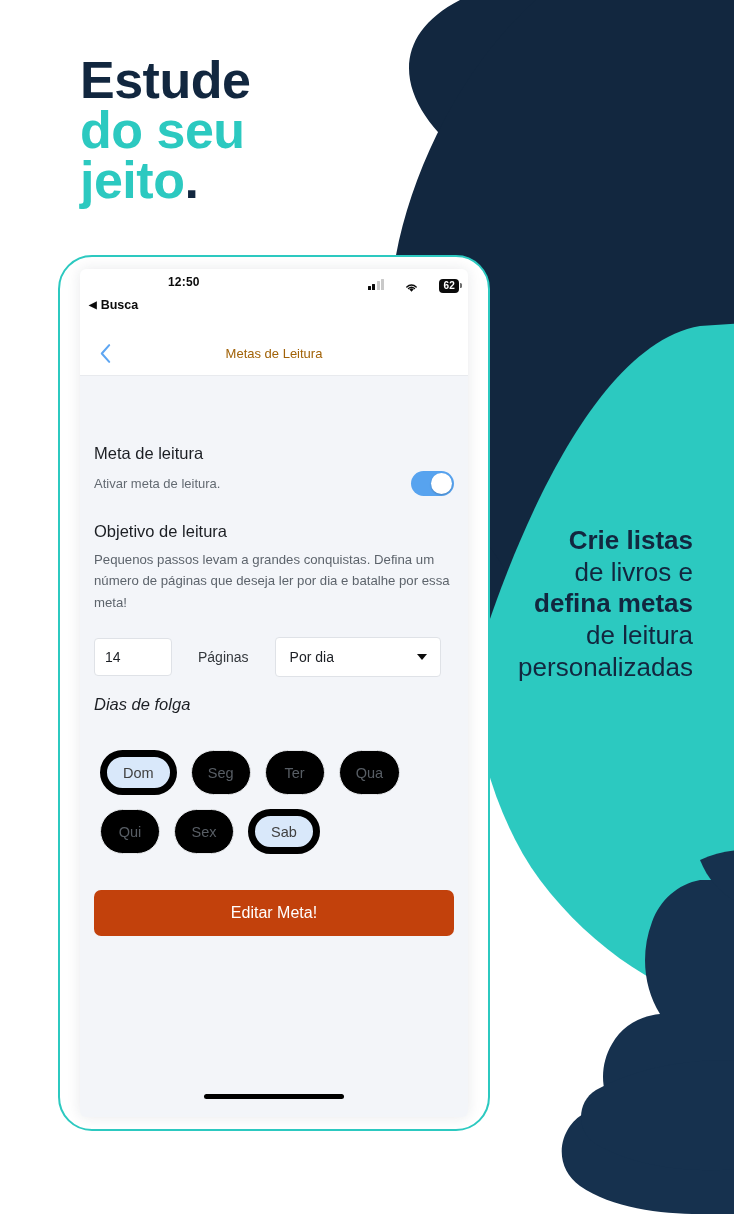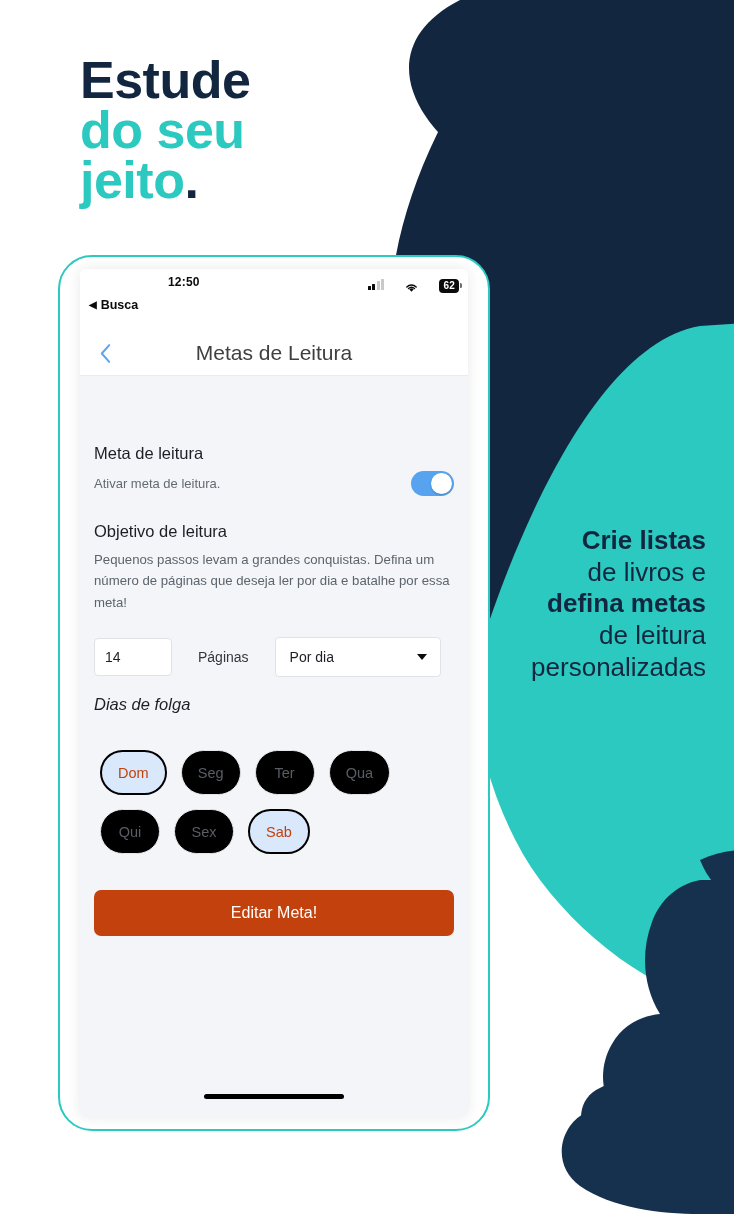--- a/index.html
+++ b/index.html
@@ -44,21 +44,21 @@
     white-space: nowrap;
   }
   .ln-1 { color: #12273f; }
   .ln-2 { color: #2cc9c0; }
   .ln-3 { color: #2cc9c0; }
   .dot { color: #12273f; }
 
   
   .promo {
     position: absolute;
-    right: 28px;
+    right: 41px;
     top: 525px;
     z-index: 6;
     text-align: right;
     color: #12273f;
     line-height: 1.22;
   }
   .promo .pl {
     display: block;
     font-size: 26px;
     white-space: nowrap;
@@ -176,22 +176,22 @@
     align-items: center;
     justify-content: center;
     cursor: pointer;
   }
   .nav-title {
     position: absolute;
     left: 0; right: 0;
     top: 50%;
     transform: translateY(-50%);
     text-align: center;
-    font-size: 21px;
-    color: #404040;
+    font-size: 13px;
+    color: #a16207;
     font-weight: 400;
   }
 
   
   .content {
     padding: 0 14px;
   }
   .gap-top { height: 68px; }
 
   .sec-title {
@@ -315,22 +315,22 @@
     display: flex;
     align-items: center;
     justify-content: center;
     font-size: 14.5px;
     color: #585e65;
     cursor: pointer;
     box-sizing: border-box;
   }
   .chip.sel {
     background: #d9e8fa;
-    border: 2px solid #000000;
-    color: #c2410c;
+    border: 7px solid #000000;
+    color: #404040;
   }
 
   .cta {
     margin: 36px 0 0 0;
     height: 46px;
     border-radius: 7px;
     background: #c2410c;
     color: #ffffff;
     font-size: 16px;
     display: flex;

